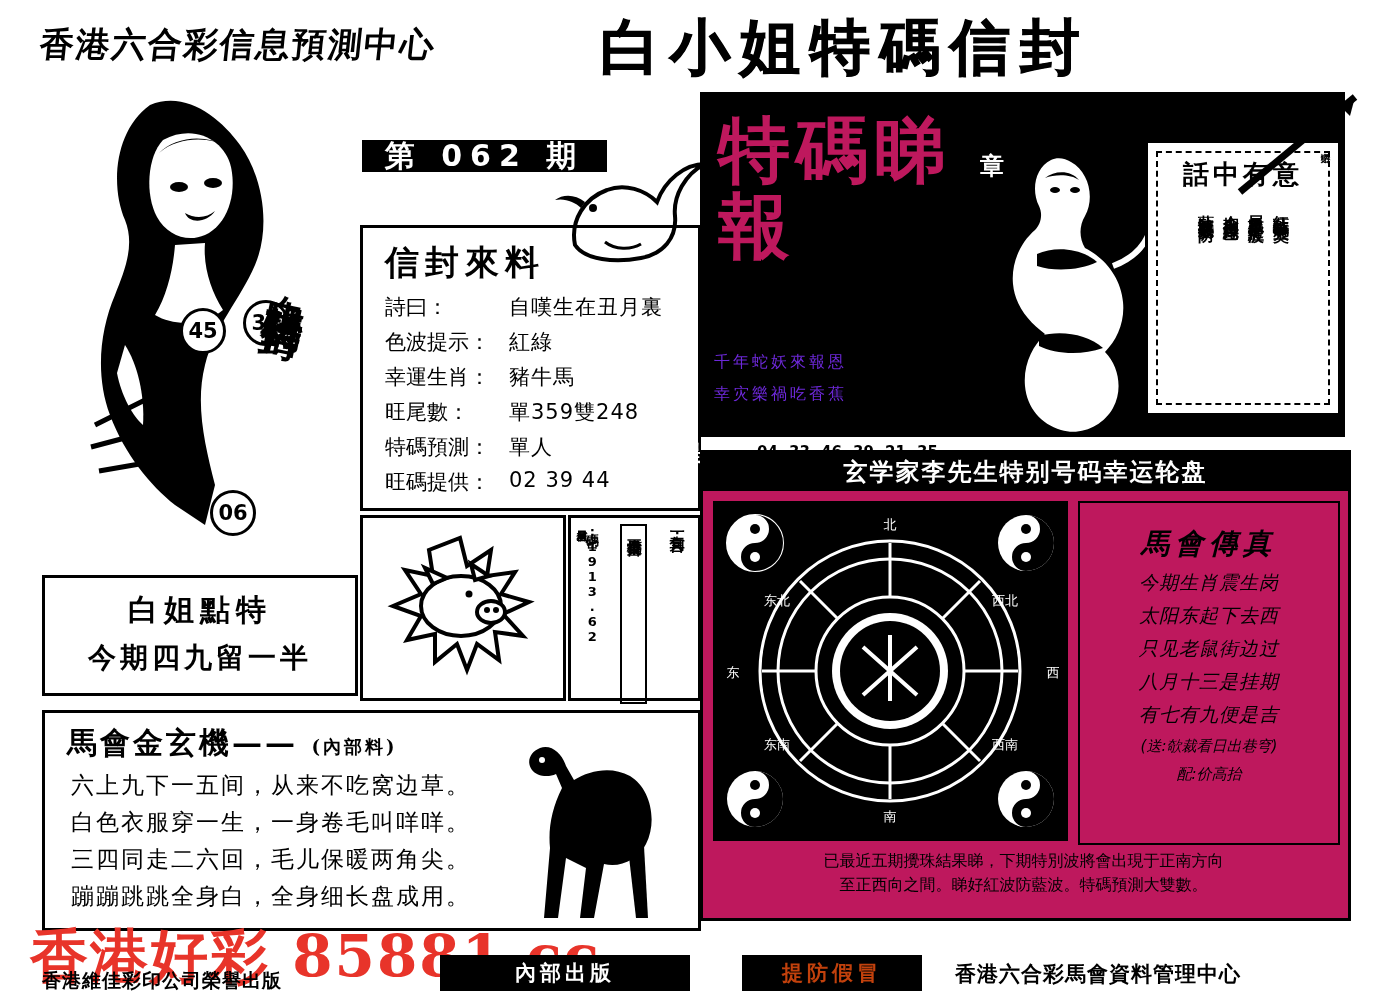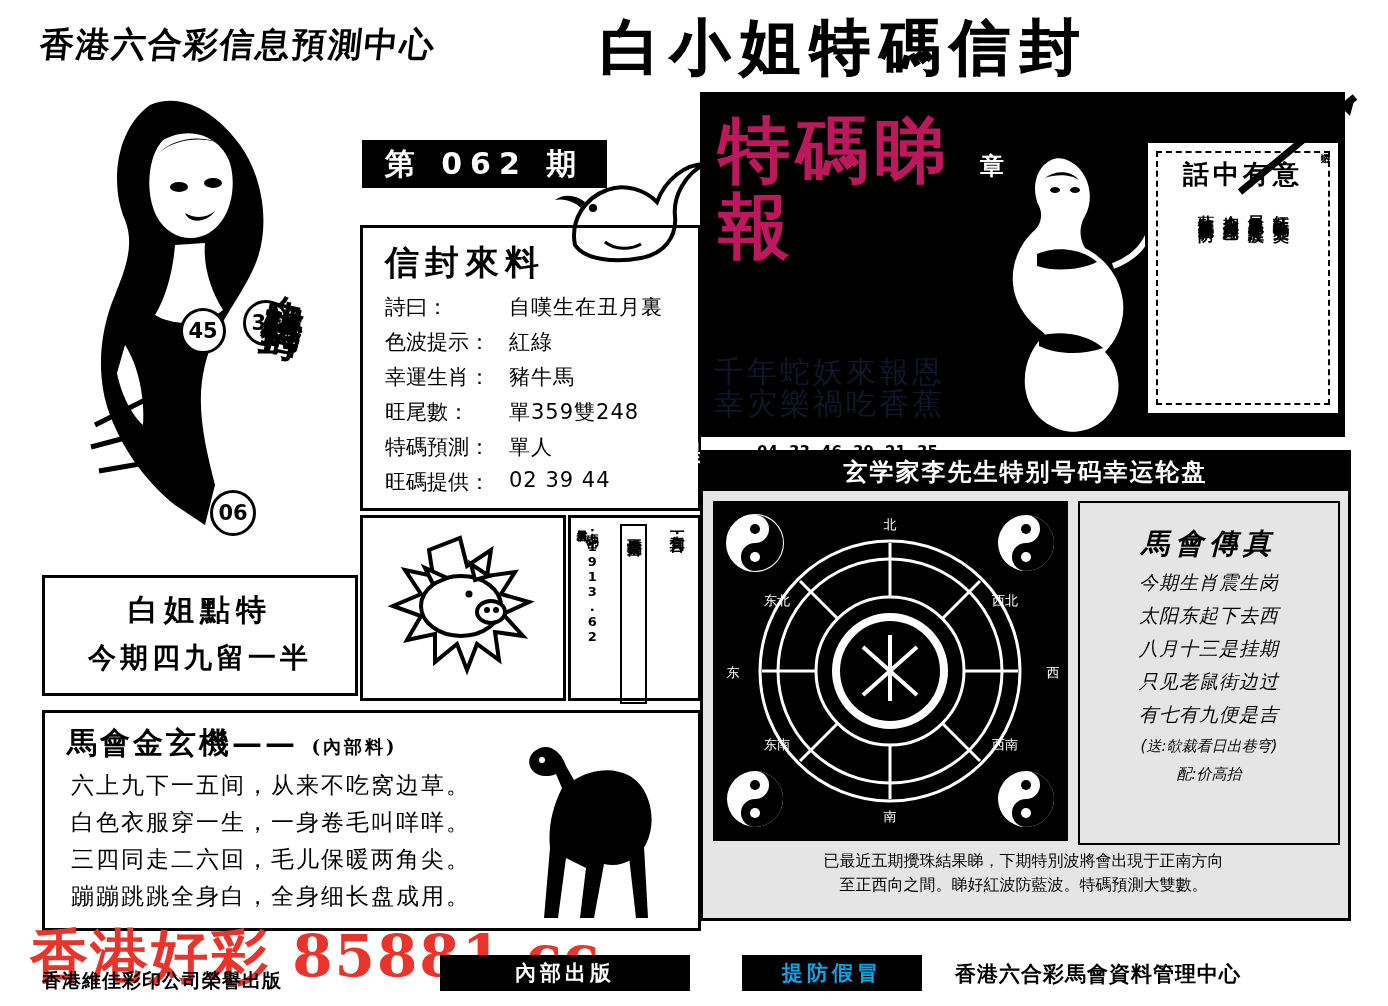--- a/index.html
+++ b/index.html
@@ -29,21 +29,21 @@
   .ball{width:40px;height:40px;border-radius:50%;border:3px solid #000;background:#fff;
     display:flex;align-items:center;justify-content:center;font-size:21px;font-weight:bold;}
   #ball45{left:180px;top:308px;}
   #ball31{left:243px;top:300px;}
   #ball06{left:210px;top:490px;}
   #sidetitle{left:272px;top:250px;font-size:40px;font-weight:bold;letter-spacing:4px;
     font-family:"DejaVu Serif","Liberation Serif",serif;
     transform:rotate(12deg);transform-origin:top left;}
 
   
-  #issue{left:362px;top:140px;width:245px;height:48px;background:#000;color:#fff;
+  #issue{left:362px;top:140px;width:245px;height:32px;background:#000;color:#fff;
      font-size:30px;font-weight:bold;letter-spacing:8px;}
 
   
   #letter-box{left:360px;top:225px;width:335px;height:280px;}
   #letter-title{font-size:34px;font-weight:bold;letter-spacing:6px;margin:12px 0 6px 22px;
      font-family:"DejaVu Serif","Liberation Serif",serif;}
   .lrow{display:flex;font-size:21px;margin:7px 0 0 22px;}
   .lkey{width:124px;}
   .lval{letter-spacing:1px;}
 
@@ -65,56 +65,56 @@
   #horse-title{font-size:30px;font-weight:bold;letter-spacing:3px;margin:10px 0 0 22px;
      font-family:"DejaVu Serif","Liberation Serif",serif;}
   #horse-sub{font-size:18px;}
   .hline{font-size:23px;letter-spacing:2px;margin:6px 0 0 26px;
      font-family:"DejaVu Serif","Liberation Serif",serif;}
 
   
   #tm-panel{left:700px;top:92px;width:645px;height:345px;background:#000;}
   #tm-title{color:#be185d;font-size:72px;font-weight:bold;letter-spacing:6px;
      font-family:"DejaVu Serif","Liberation Serif",serif;}
-  .tm-poem{color:#0f172a;font-size:30px;letter-spacing:3px;
+  .tm-poem{color:#6d28d9;font-size:16px;letter-spacing:3px;
      font-family:Liberation Sans, sans-serif;}
   #supply{left:680px;top:398px;width:270px;height:32px;display:flex;align-items:flex-start;margin-top:40px;}
   #supply .lbl{color:#fff;font-size:22px;font-weight:bold;letter-spacing:1px;}
   .numball{width:27px;height:27px;border-radius:50%;background:#fff;color:#000;
      font-size:15px;font-weight:bold;display:flex;align-items:center;justify-content:center;margin-left:5px;}
 
   
   #stamp{left:1145px;top:140px;width:190px;height:270px;background:#fff;border:3px solid #000;}
   #stamp-inner{position:absolute;left:8px;top:8px;right:8px;bottom:8px;border:2px dashed #000;}
   #stamp-t1{font-size:26px;font-weight:bold;letter-spacing:4px;text-align:center;margin-top:14px;}
   .stamp-cols{display:flex;justify-content:center;gap:4px;margin-top:10px;}
   .stamp-cols div{writing-mode:vertical-rl;text-orientation:upright;font-size:16px;font-weight:bold;letter-spacing:2px;}
   #stamp-tiny{position:absolute;right:6px;top:2px;font-size:10px;writing-mode:vertical-rl;}
 
   
-  #wheel-panel{left:700px;top:450px;width:645px;height:465px;border:3px solid #000;background:#e5e5e5;}
+  #wheel-panel{left:700px;top:450px;width:645px;height:465px;border:3px solid #000;background:#be185d;}
   #wheel-head{height:38px;background:#000;color:#fff;font-size:24px;font-weight:bold;letter-spacing:2px;}
   #wheel-box{position:absolute;left:10px;top:48px;width:355px;height:340px;background:#000;}
   #wheel-foot{position:absolute;left:8px;top:396px;width:625px;font-size:16px;text-align:center;line-height:1.5;}
 
   
   #fax{position:absolute;left:375px;top:48px;width:258px;height:340px;border:2px solid #000;font-style:italic;}
   #fax-title{font-size:28px;font-weight:bold;letter-spacing:6px;text-align:center;margin-top:22px;
      font-family:"DejaVu Serif","Liberation Serif",serif;}
   .fline{font-size:19px;text-align:center;margin-top:7px;letter-spacing:1px;
      font-family:"DejaVu Serif","Liberation Serif",serif;}
   .fsmall{font-size:15px;text-align:center;margin-top:9px;}
 
   
   #watermark{left:30px;top:918px;font-size:58px;font-weight:bold;color:#e8342a;letter-spacing:2px;
      font-family:"DejaVu Serif","Liberation Serif",serif;}
   #wm-num{color:#e8342a;}
   #foot-left{left:42px;top:968px;font-size:19px;font-weight:bold;letter-spacing:1px;}
   #foot-b1{left:440px;top:955px;width:250px;height:36px;background:#000;color:#fff;font-size:21px;font-weight:bold;letter-spacing:4px;}
-  #foot-b2{left:742px;top:955px;width:180px;height:36px;background:#000;color:#0ea5e9;font-size:21px;font-weight:bold;letter-spacing:4px;}
+  #foot-b2{left:742px;top:955px;width:180px;height:36px;background:#000;color:#c2410c;font-size:21px;font-weight:bold;letter-spacing:4px;}
   #foot-right{left:955px;top:960px;font-size:21px;font-weight:bold;letter-spacing:1px;}
 </style>
 </head>
 <body>
 
 <div class="page">
 
   <div class="abs" id="hdr-left">香港六合彩信息預測中心</div>
   <div class="abs" id="hdr-right">白小姐特碼信封</div>
 
@@ -352,22 +352,22 @@
           <path d="M150 146 L204 194 M204 146 L150 194"></path>
           <path d="M177 134 L177 200"></path>
         </g>
       </svg>
     </div>
 
     <div id="fax">
       <div id="fax-title">馬會傳真</div>
       <div class="fline">今期生肖震生岗</div>
       <div class="fline">太阳东起下去西</div>
+      <div class="fline">只见老鼠街边过</div>
       <div class="fline">八月十三是挂期</div>
-      <div class="fline">只见老鼠街边过</div>
       <div class="fline">有七有九便是吉</div>
       <div class="fsmall">(送:欹裁看日出巷穹)</div>
       <div class="fsmall">配:价高抬</div>
     </div>
 
     <div id="wheel-foot">
       <div>已最近五期攪珠結果睇，下期特別波將會出現于正南方向</div>
       <div>至正西向之間。睇好紅波防藍波。特碼預測大雙數。</div>
     </div>
   </div>

